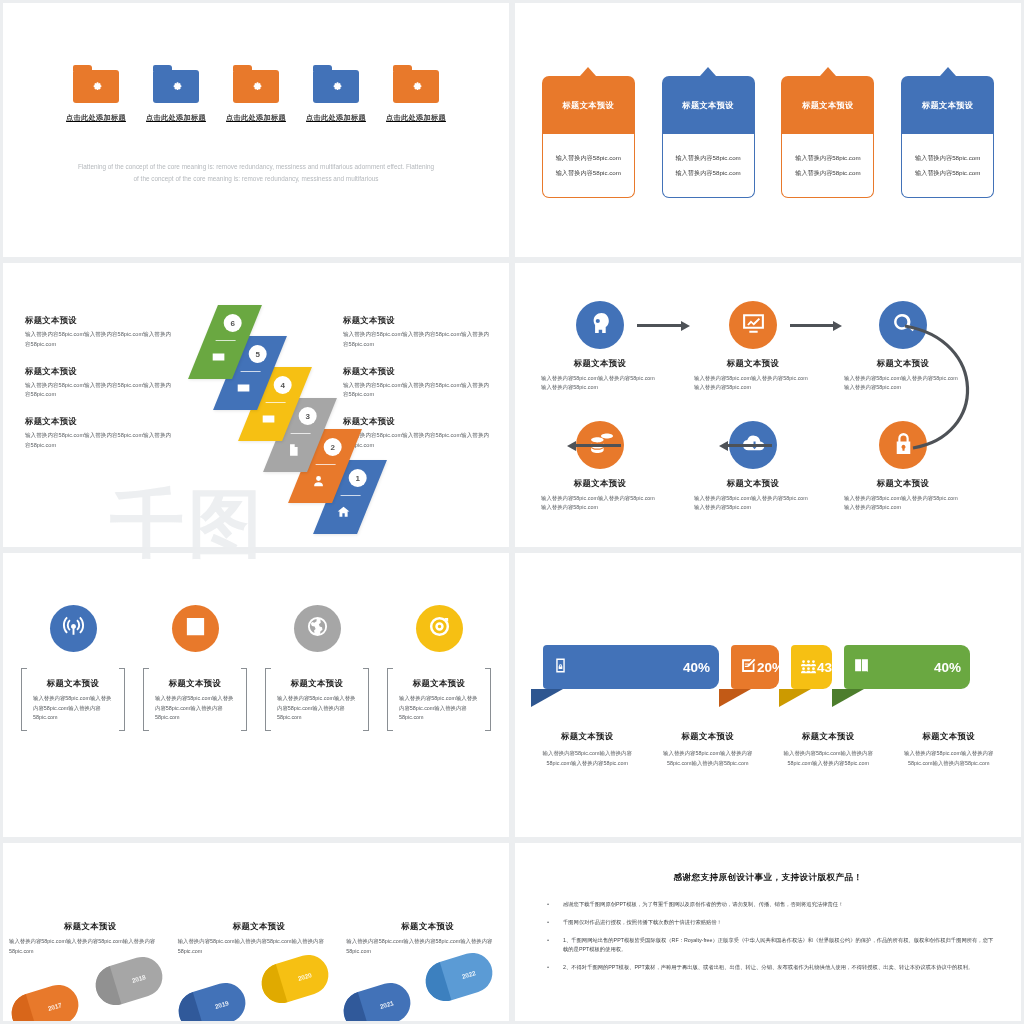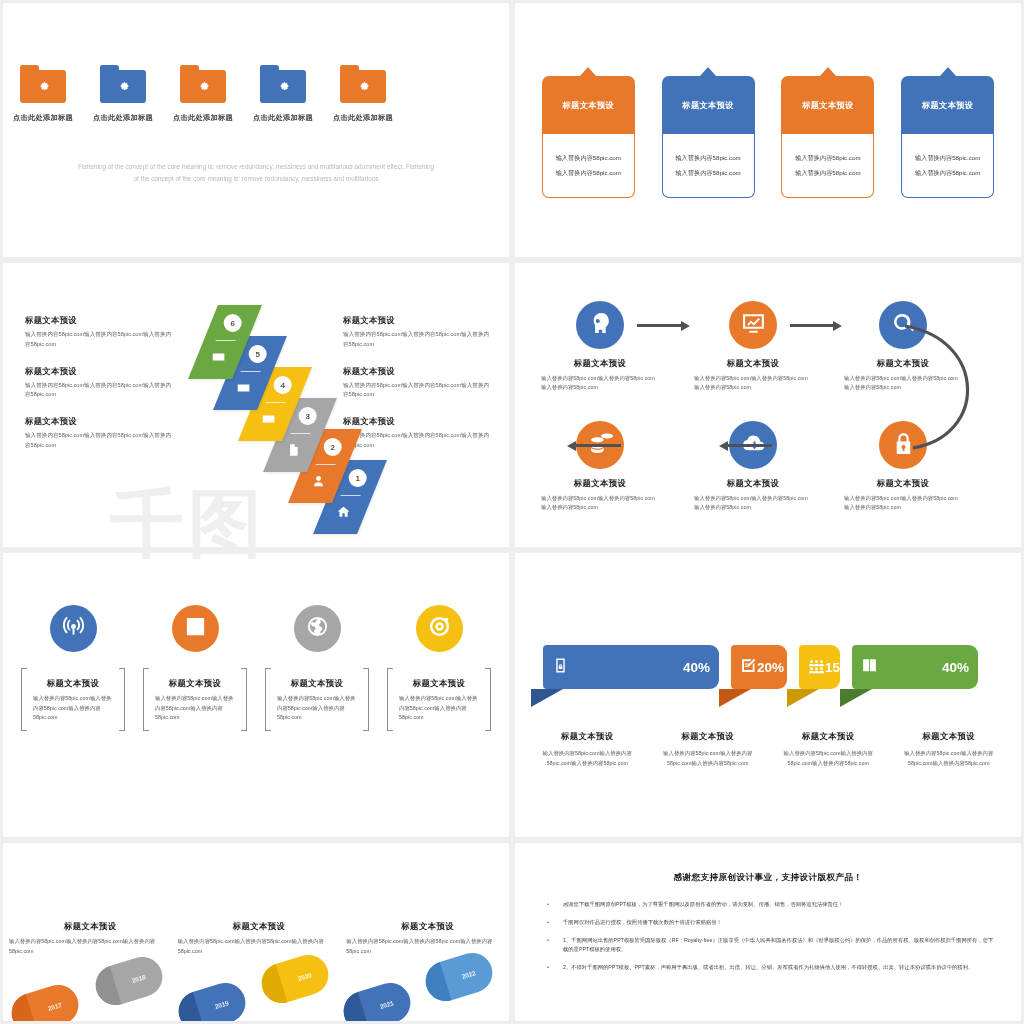--- a/index.html
+++ b/index.html
@@ -19,21 +19,21 @@
   .slide {
     background: #ffffff;
     position: relative;
     overflow: hidden;
     margin: 3px;
   }
 
   
   .folders-row {
     position: absolute; top: 62px; left: 0; right: 0;
-    display: flex; justify-content: flex-start; align-items: flex-start;
+    display: flex; justify-content: center; align-items: flex-start; text-decoration: underline;
   }
   .folder-item { width: 80px; text-align: center; }
   .folder-ico { width: 46px; height: 38px; margin: 0 auto; position: relative; }
   .folder-ico .tab {
     position: absolute; top: 0; left: 0; width: 19px; height: 6px;
     border-radius: 2px 3px 0 0;
   }
   .folder-ico .body {
     position: absolute; top: 5px; left: 0; width: 46px; height: 33px;
     border-radius: 2px 3px 3px 3px;
@@ -516,37 +516,37 @@
           <div class="bar" style="background:#4272B8">
             <span class="bico"><span class="ico"><svg width="17" height="17" viewBox="0 0 24 24" fill="currentColor">
                   <path d="M6 2h12v20H6z M8 4.2v15.6h8V4.2zm4 6.2a2 2 0 012 2v.8h.6V17H9.4v-3.8h.6v-.8a2 2 0 012-2zm0 1.4a.9.9 0 00-.9.9v.7h1.8v-.7a.9.9 0 00-.9-.9z"></path>
                 </svg></span></span>
             <span class="pct">40%</span>
           </div>
           <div class="tail"><svg width="32" height="18" viewBox="0 0 32 18">
               <polygon points="0,0 32,0 0,18" fill="#2E5690"></polygon>
             </svg></div>
         </div>
-        <div class="banner" style="width: 68px;">
+        <div class="banner" style="width: 60px;">
           <div class="bar" style="background:#E8792B">
             <span class="bico"><span class="ico"><svg width="17" height="17" viewBox="0 0 24 24" fill="currentColor">
                   <path d="M3 3h13.5l-3 3H5.6v12.4h12.4v-8l2.4-2.4V21H3z M19.8 2.4l2 2-8.9 8.9-2.7.7.7-2.7z M6.8 9h7.5v1.6H6.8z M6.8 12.4h5v1.6h-5z"></path>
                 </svg></span></span>
             <span class="pct">20%</span>
           </div>
           <div class="tail"><svg width="32" height="18" viewBox="0 0 32 18">
               <polygon points="0,0 32,0 0,18" fill="#C25A16"></polygon>
             </svg></div>
         </div>
         <div class="banner" style="width: 53px;">
           <div class="bar" style="background:#F6C013">
             <span class="bico"><span class="ico"><svg width="17" height="17" viewBox="0 0 24 24" fill="currentColor">
                   <path d="M5 4.5a2 2 0 110 4 2 2 0 010-4zm7 0a2 2 0 110 4 2 2 0 010-4zm7 0a2 2 0 110 4 2 2 0 010-4zM5 9.5c-2 0-3.5 1-3.5 2.3V13h7v-1.2C8.5 10.5 7 9.5 5 9.5zm7 0c-2 0-3.5 1-3.5 2.3V13h7v-1.2c0-1.3-1.5-2.3-3.5-2.3zm7 0c-2 0-3.5 1-3.5 2.3V13h7v-1.2c0-1.3-1.5-2.3-3.5-2.3zM5 14.5a2 2 0 110 4 2 2 0 010-4zm7 0a2 2 0 110 4 2 2 0 010-4zm7 0a2 2 0 110 4 2 2 0 010-4zM5 19.5c-2 0-3.5 1-3.5 2.3V23h7v-1.2c0-1.3-1.5-2.3-3.5-2.3zm7 0c-2 0-3.5 1-3.5 2.3V23h7v-1.2c0-1.3-1.5-2.3-3.5-2.3zm7 0c-2 0-3.5 1-3.5 2.3V23h7v-1.2c0-1.3-1.5-2.3-3.5-2.3z"></path>
                 </svg></span></span>
-            <span class="pct">15%</span>
+            <span class="pct">43%</span>
           </div>
           <div class="tail"><svg width="32" height="18" viewBox="0 0 32 18">
               <polygon points="0,0 32,0 0,18" fill="#CC9A00"></polygon>
             </svg></div>
         </div>
         <div class="banner" style="width: 138px;">
           <div class="bar" style="background:#6AA841">
             <span class="bico"><span class="ico"><svg width="17" height="17" viewBox="0 0 24 24" fill="currentColor">
                   <path d="M3 3h8.4v17H3z M12.6 3H21v17h-8.4z M5 6h4.4v1.4H5z M5 9h4.4v1.4H5z M5 12h4.4v1.4H5z M14.6 6H19v1.4h-4.4z M14.6 9H19v1.4h-4.4z M17.2 13.6a2.4 2.4 0 11-2.4 2.4 2.4 2.4 0 012.4-2.4zm2.3 4.3l2 2-1 1-2-2z"></path>
                 </svg></span></span>

